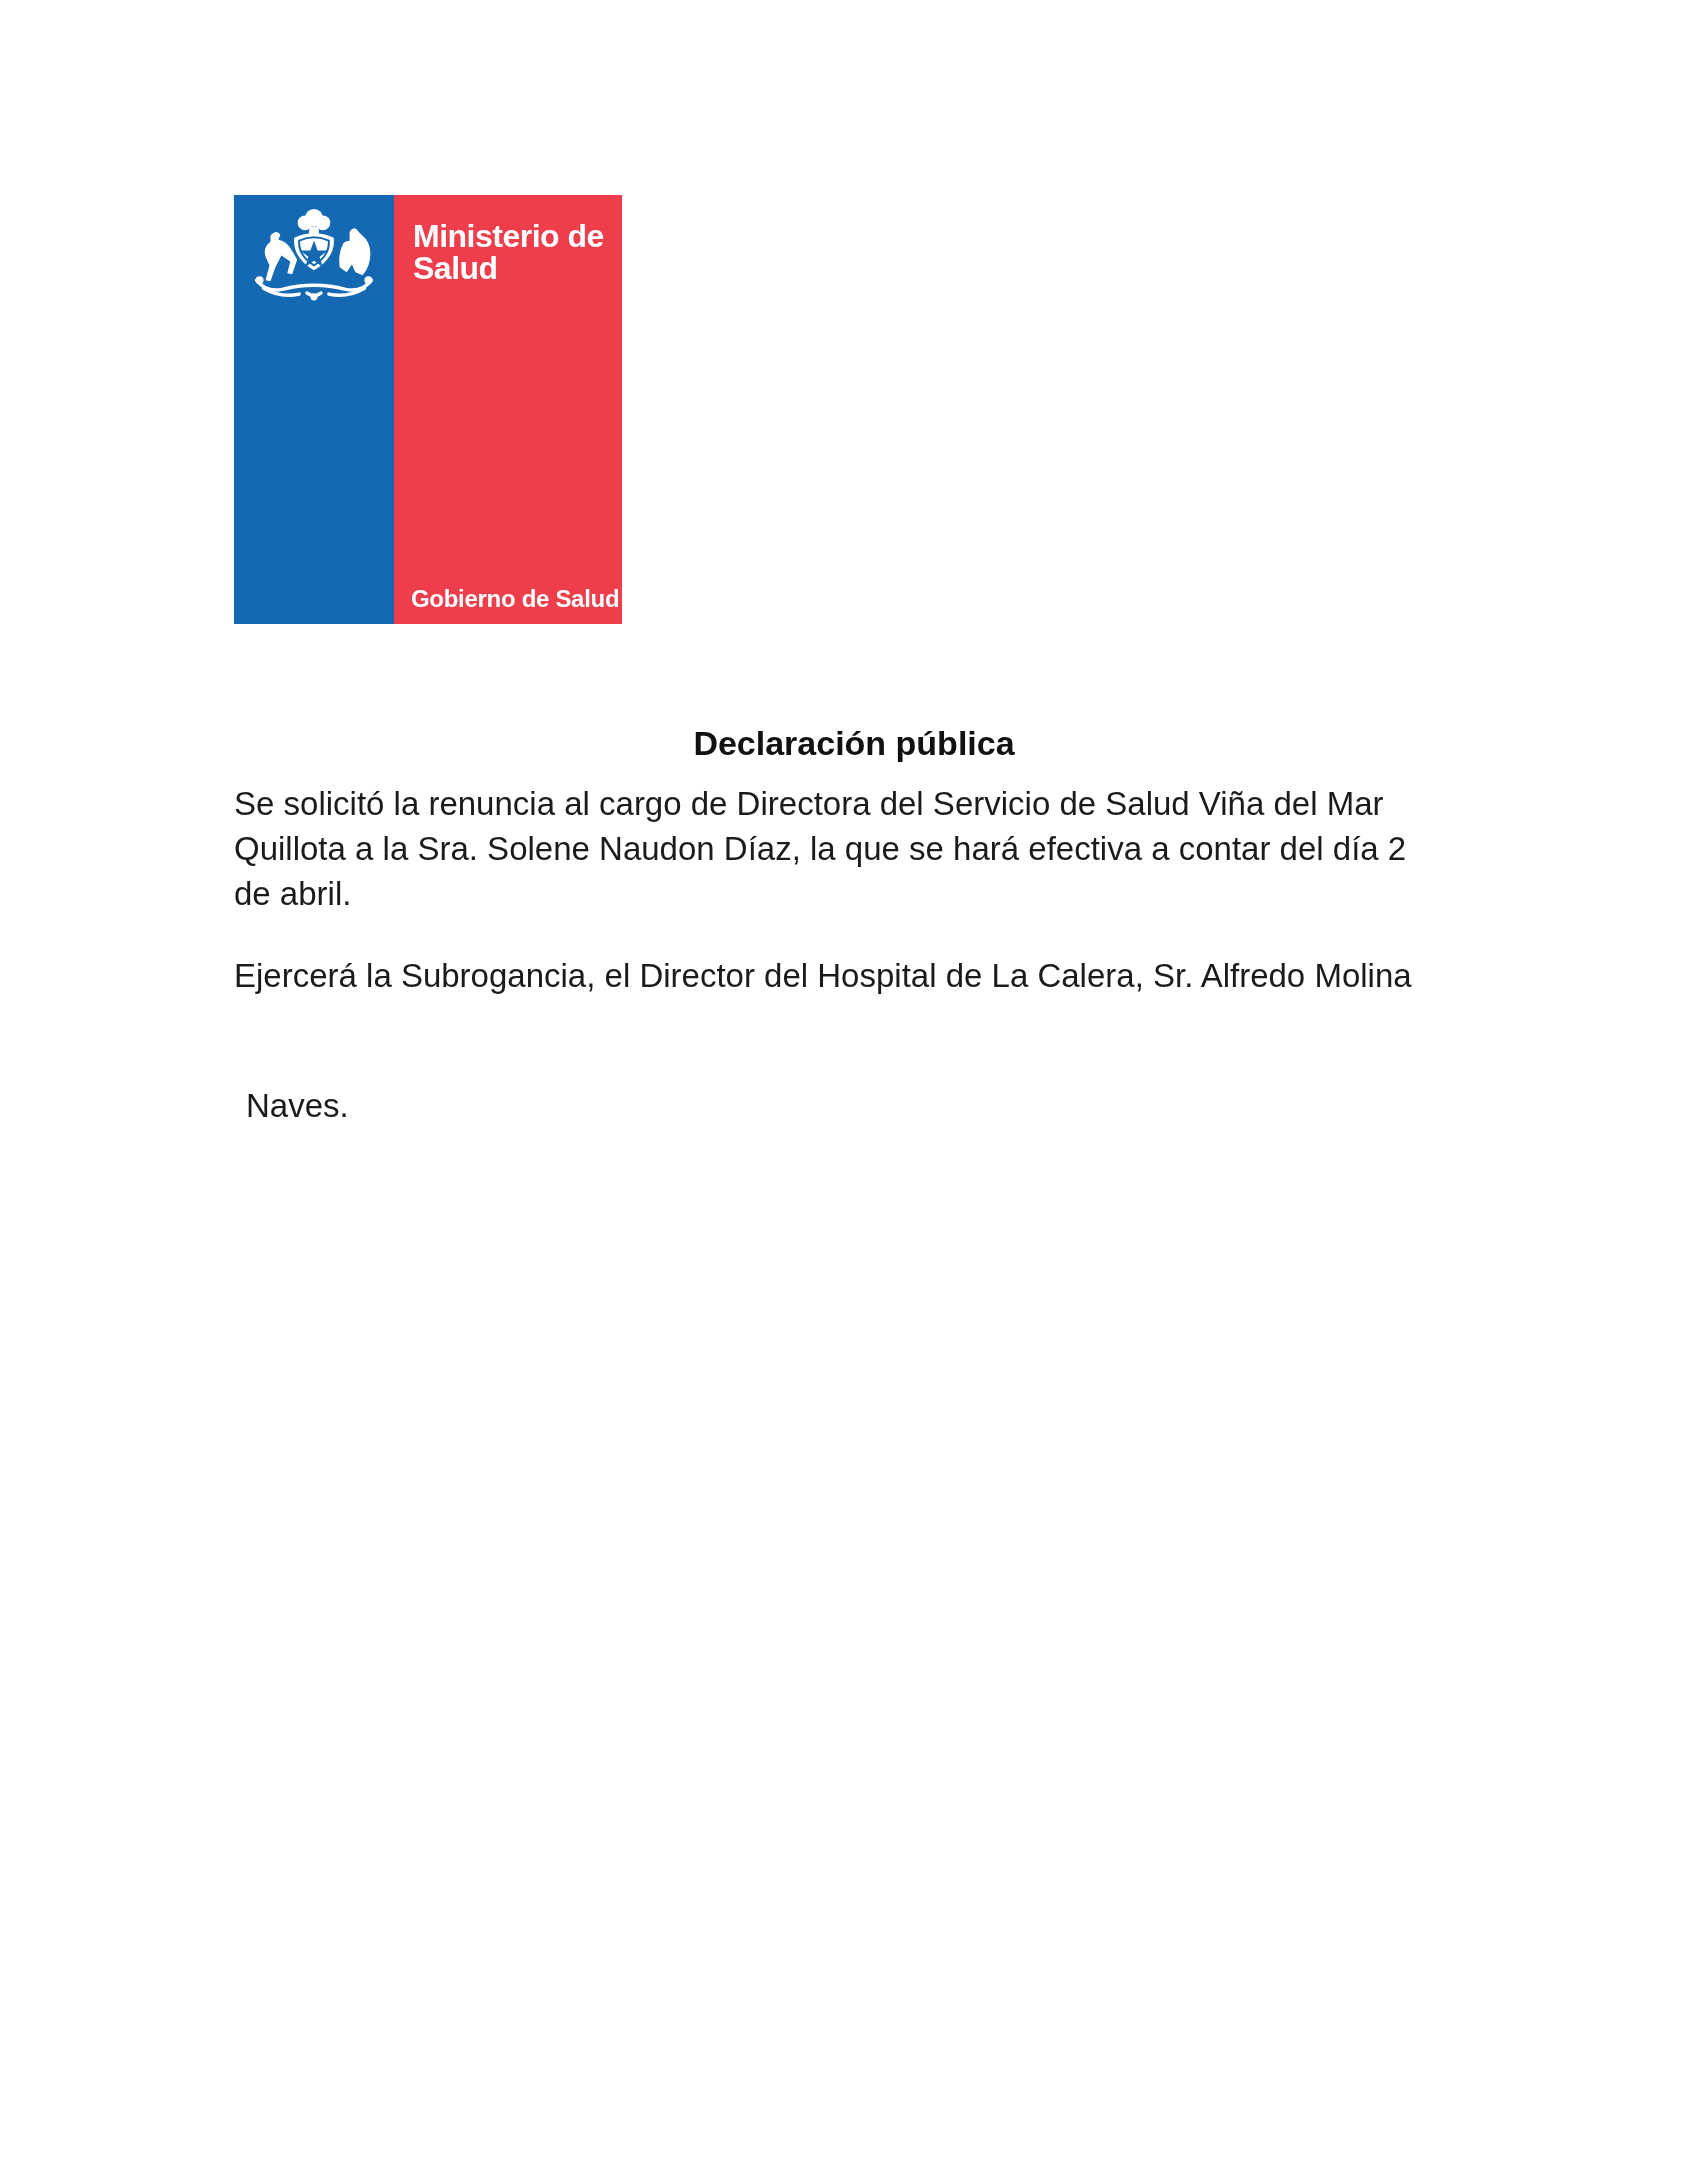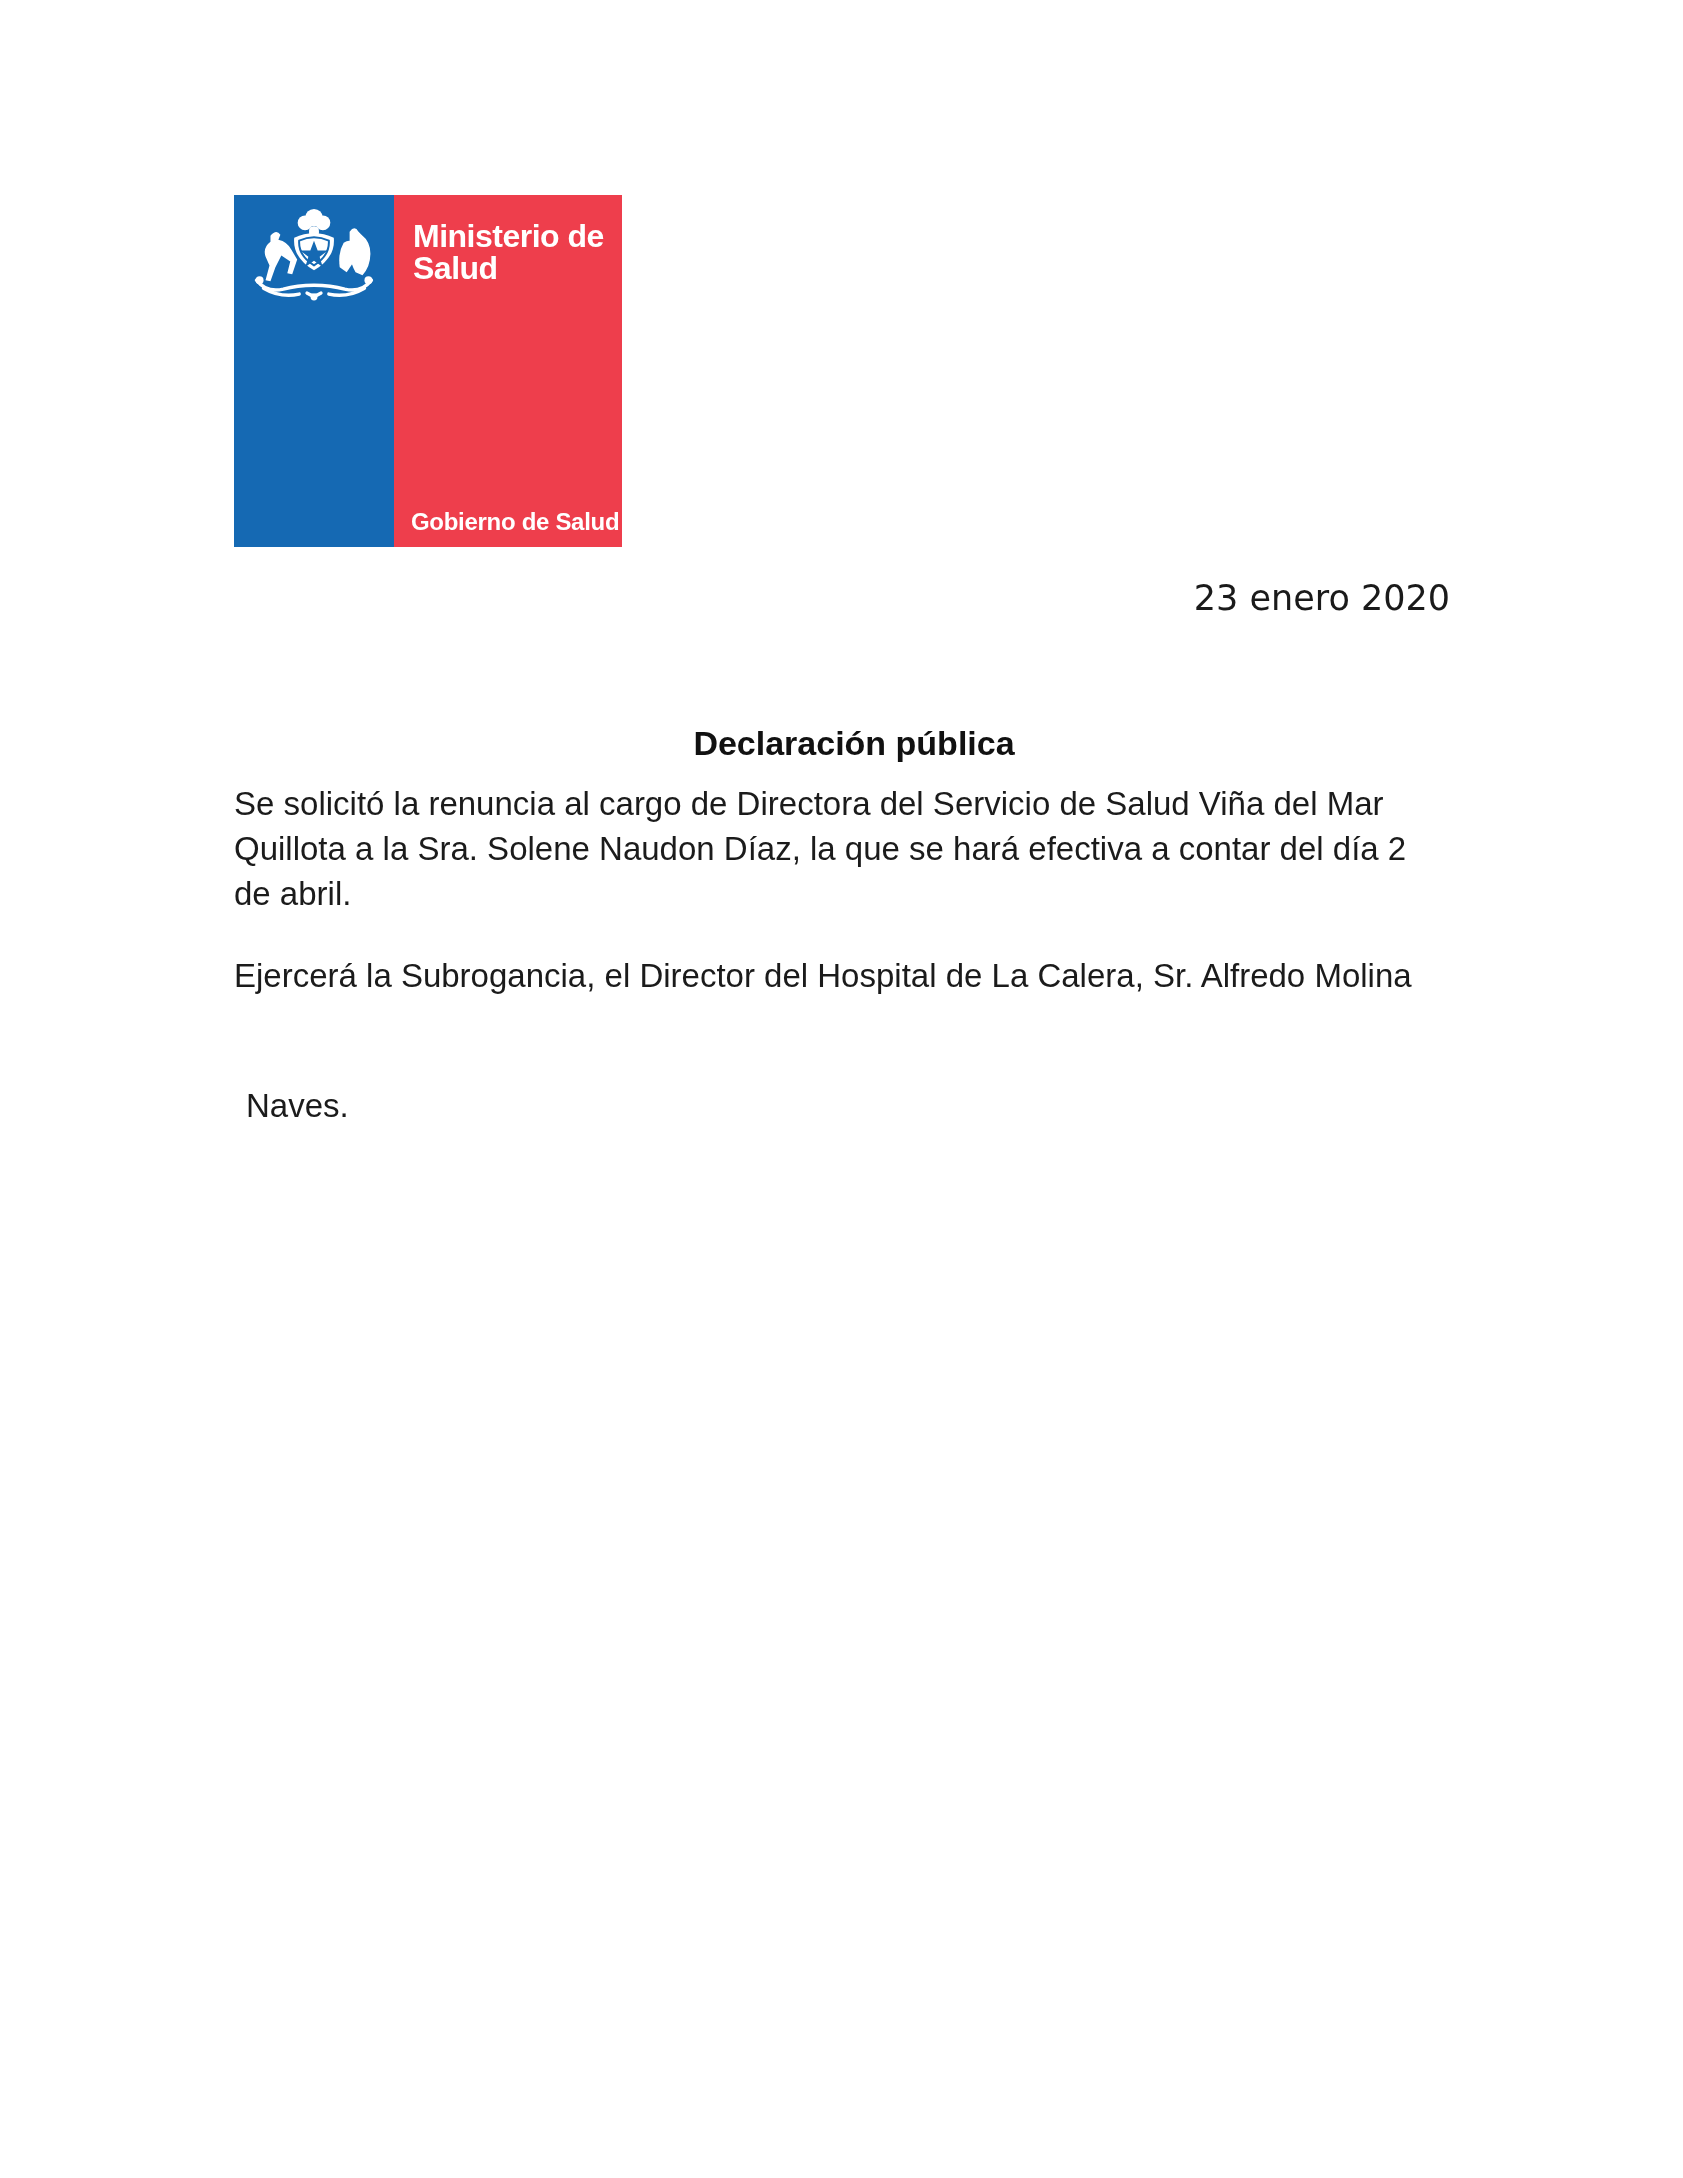--- a/index.html
+++ b/index.html
@@ -21,21 +21,21 @@
     top: 0;
     width: 1216px;
     height: 2178px;
   }
   
   .logo {
     position: absolute;
     left: 0;
     top: 195px;
     width: 388px;
-    height: 352px;
+    height: 429px;
     display: flex;
   }
   .logo-blue {
     width: 160px;
     height: 100%;
     background: #1569b3;
     position: relative;
   }
   .logo-blue svg {
     position: absolute;
@@ -149,21 +149,20 @@
       </div>
       <div class="logo-red">
         <div class="ministry-name">
           <div>Ministerio de</div>
           <div>Salud</div>
         </div>
         <div class="government-label">Gobierno de Salud</div>
       </div>
     </div>
 
-    <div class="doc-date">23 enero 2020</div>
 
     <h1 class="doc-title">Declaración pública</h1>
 
     <p class="para para-1">Se solicitó la renuncia al cargo de Directora del Servicio de Salud Viña del Mar Quillota a la Sra. Solene Naudon Díaz, la que se hará efectiva a contar del día 2 de abril.</p>
     <p class="para para-3">Ejercerá la Subrogancia, el Director del Hospital de La Calera, Sr. Alfredo Molina</p>
     <p class="para para-4">Naves.</p>
 
   </div>
 </div>
 

